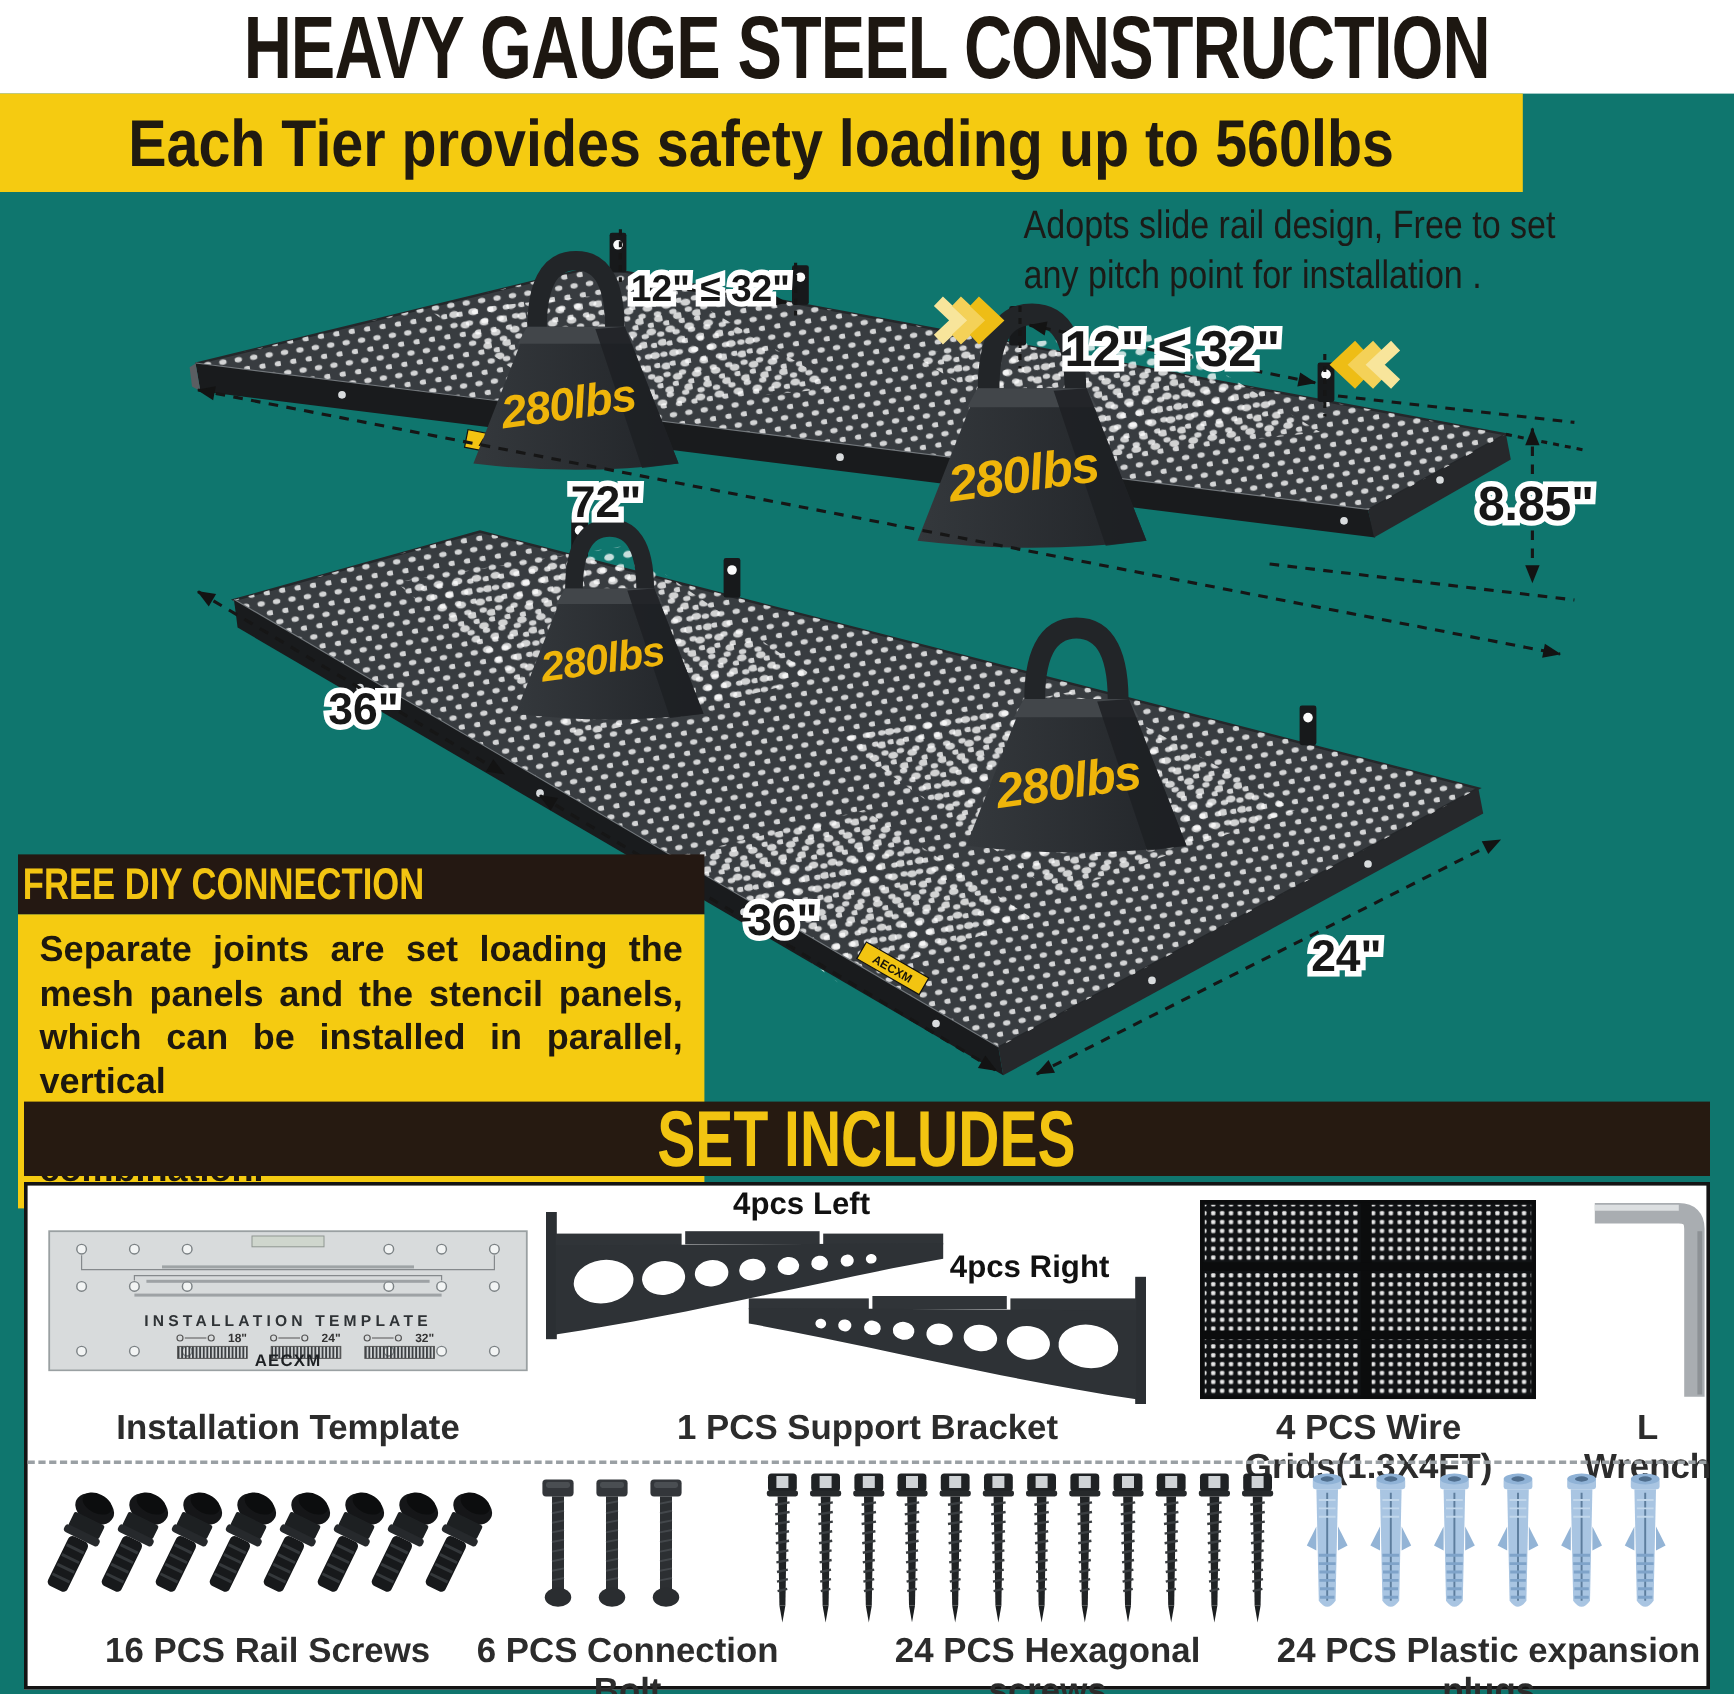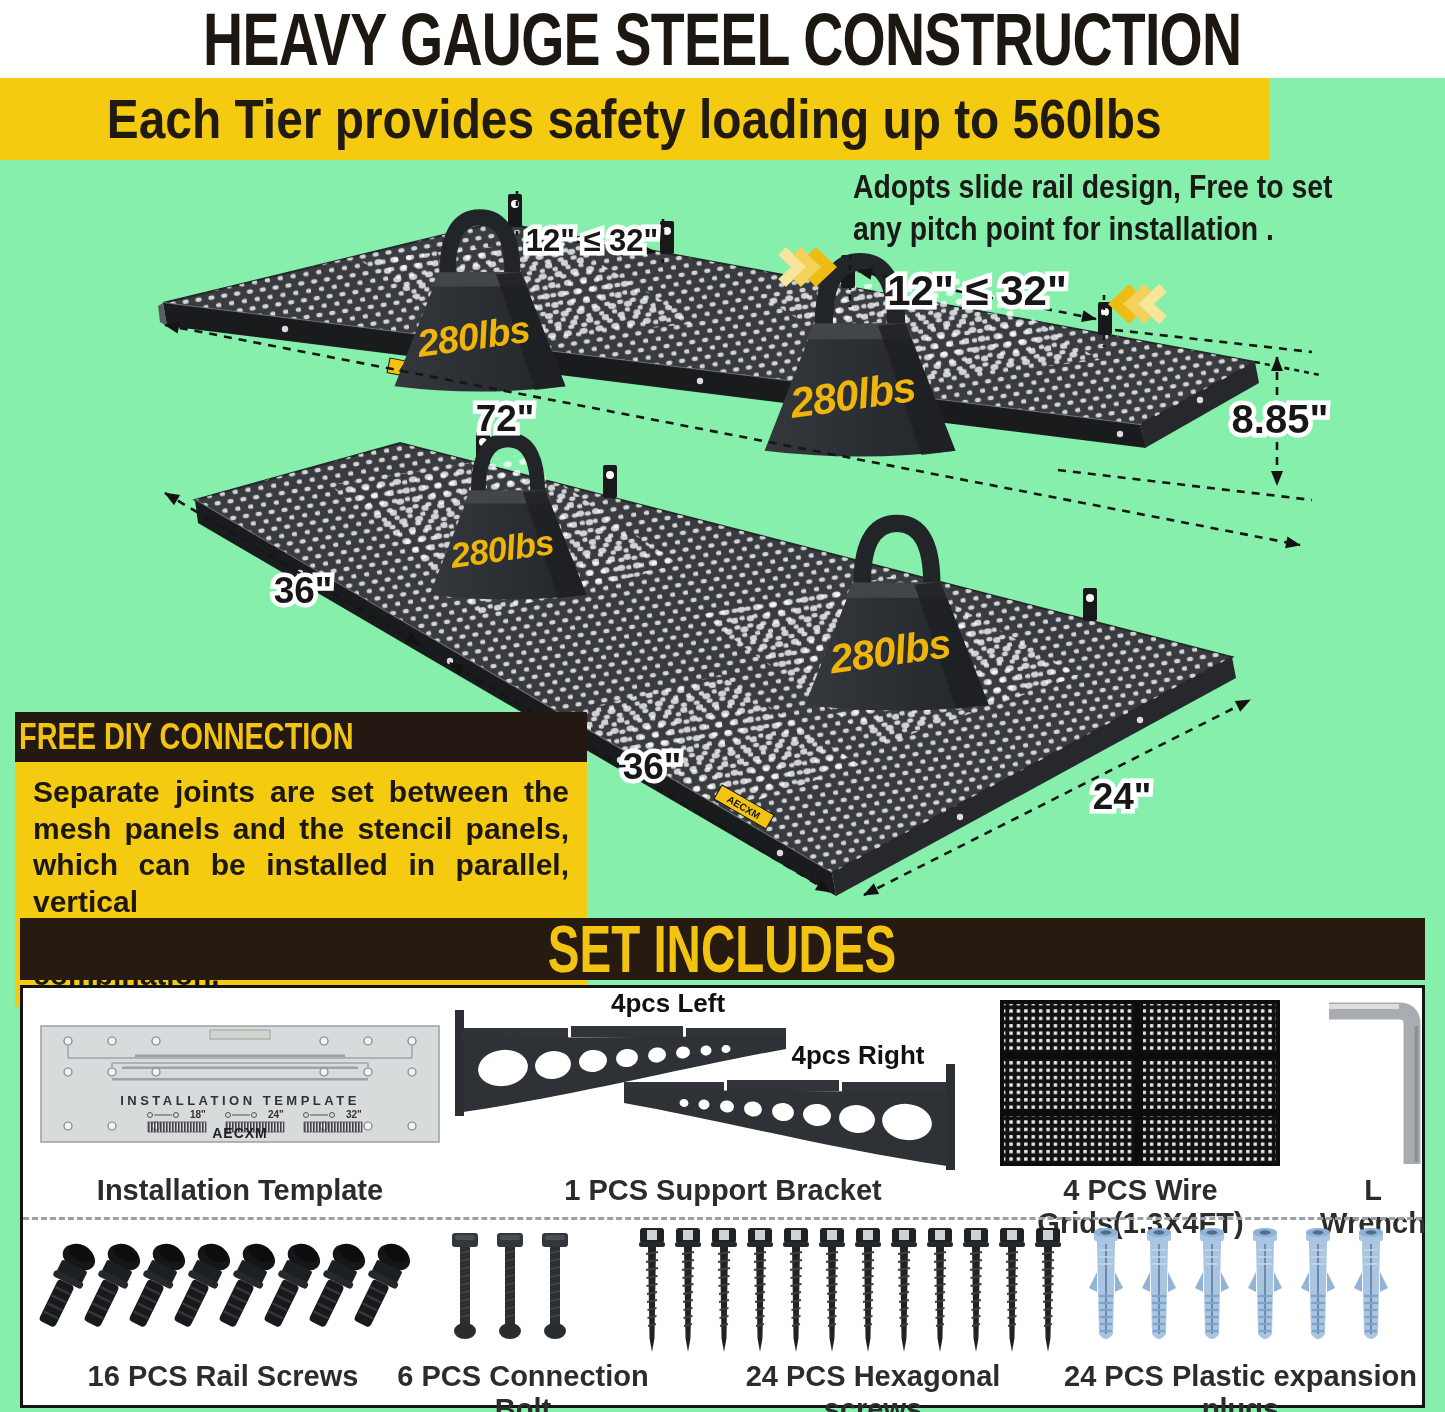--- a/index.html
+++ b/index.html
@@ -1,27 +1,27 @@
 <!DOCTYPE html>
 <html><head>
 <meta charset="utf-8">
 <style>
   html,body{margin:0;padding:0;background:#fff;}
-  .page{position:relative;width:1445px;height:1412px;background:#86efac;overflow:hidden;
+  .page{position:relative;width:1445px;height:1412px;background:#0f766e;overflow:hidden;
         font-family:"Liberation Sans",sans-serif;color:#161311;}
   .cond{display:inline-block;white-space:nowrap;transform-origin:center;}
   
   .title-bar{position:absolute;left:0;top:0;width:1445px;height:78px;display:flex;
              align-items:center;justify-content:center;background:#fff;}
   .title-bar .cond{font-size:74px;font-weight:bold;letter-spacing:-1px;transform:scaleX(.75);color:#1d1711;}
   .banner{position:absolute;left:0;top:78px;width:1269px;height:82px;background:#f5cb11;
           display:flex;align-items:center;justify-content:center;}
   .banner .cond{font-size:55px;font-weight:bold;transform:scaleX(.87);color:#201a10;}
   
-  .hero-note{position:absolute;left:853px;top:166px;font-size:33px;font-weight:bold;
+  .hero-note{position:absolute;left:853px;top:166px;font-size:33px;font-weight:normal;
              line-height:42px;color:#1c1a17;}
   .hero-note .cond{transform:scaleX(.86);transform-origin:left center;display:block;}
   svg text{font-family:"Liberation Sans",sans-serif;}
   .dim{font-weight:bold;fill:#171717;text-anchor:middle;paint-order:stroke;stroke:#ffffff;stroke-width:9px;}
   .dim-s{font-size:31px;} .dim-m{font-size:37px;} .dim-l{font-size:42px;} .dim-xl{font-size:40px;}
   .wlbl{font-size:40px;font-weight:bold;font-style:italic;fill:#efb50a;text-anchor:middle;letter-spacing:-1px;}
   .plate-txt{font-size:10px;font-weight:bold;fill:#17130a;text-anchor:middle;}
   
   .diy-box{position:absolute;left:15px;top:712px;width:572px;}
   .diy-head{height:50px;background:#241812;display:flex;align-items:center;padding-left:4px;}
@@ -177,21 +177,21 @@
   <div class="hero-note">
     <span class="cond">Adopts slide rail design, Free to set</span>
     <span class="cond">any pitch point for installation .</span>
   </div>
 
   <div class="diy-box">
     <div class="diy-head">
       <span class="cond">FREE DIY CONNECTION</span>
     </div>
     <div class="diy-body">
-      <div class="diy-line">Separate joints are set between the</div>
+      <div class="diy-line">Separate joints are set loading the</div>
       <div class="diy-line">mesh panels and the stencil panels,</div>
       <div class="diy-line">which can be installed in parallel, vertical</div>
       <div class="diy-line">and L-wall corners with any combination.</div>
     </div>
   </div>
 
   <div class="set-bar">
     <span class="cond">SET INCLUDES</span>
   </div>
 

